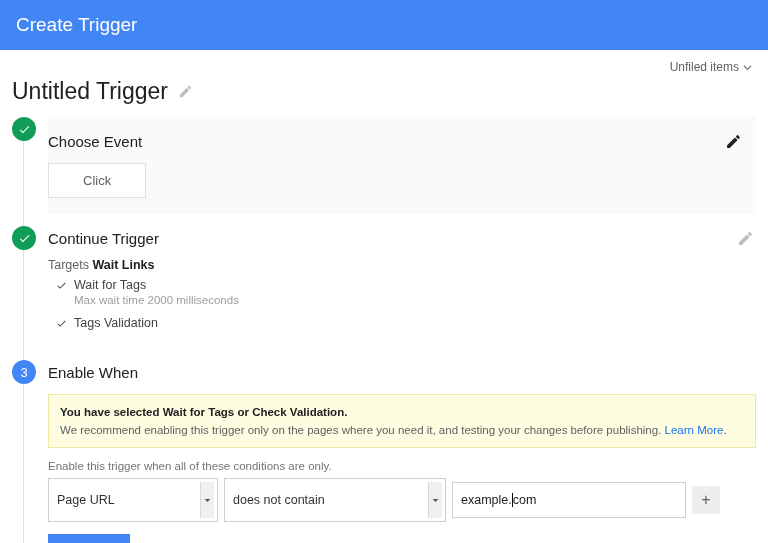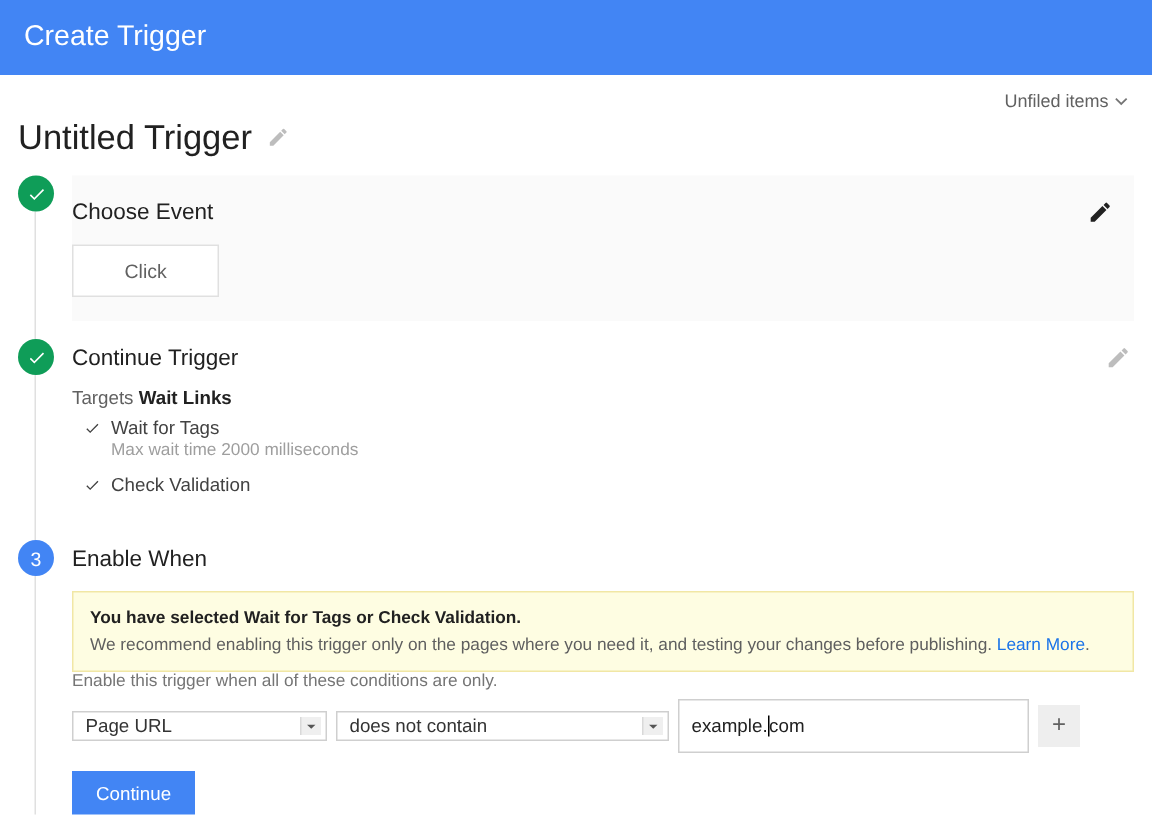--- a/index.html
+++ b/index.html
@@ -22,26 +22,26 @@
   .edit-btn { color: #212121; cursor: pointer; padding: 2px; }
   .edit-btn.muted { color: #bdbdbd; }
   .step1-box { background: #fafafa; margin-right: 0; padding: 12px 12px 16px 0; }
   .click-chip { display: inline-block; border: 1px solid #e0e0e0; background: #fff; color: #616161; font-size: 13px; padding: 9px 34px; margin-top: 10px; }
   .step2-body { padding: 8px 0 16px 0; font-size: 12.5px; color: #616161; }
   .targets-line { color: #616161; margin-bottom: 6px; }
   .targets-line strong { color: #212121; font-weight: bold; }
   .check-line { display: flex; align-items: center; gap: 7px; color: #424242; font-size: 12.5px; margin: 4px 0 2px 8px; }
   .sub { color: #9e9e9e; font-size: 11.5px; margin: 2px 0 10px 26px; }
   .step3-body { padding: 10px 0 14px 0; }
-  .notice { background: #fefde2; border: 1px solid #f1e7a5; padding: 9px 11px; font-size: 11.5px; color: #5f5f5f; line-height: 1.45; }
+  .notice { background: #fefde2; border: 1px solid #f1e7a5; padding: 9px 11px; font-size: 11.5px; color: #5f5f5f; line-height: 1.45; margin-bottom: 12px; }
   .notice strong { color: #212121; font-weight: bold; display: block; margin-bottom: 1px; font-size: 11.5px; }
   .notice a { color: #1a73e8; text-decoration: none; cursor: pointer; }
   .cond-label { font-size: 11.5px; color: #757575; margin-bottom: 6px; }
   .cond-row { display: flex; gap: 6px; align-items: center; margin-bottom: 12px; }
-  .select { position: relative; border: 1px solid #cfcfcf; background: #fff; height: 20px; font-size: 12.5px; color: #333; display: flex; align-items: center; padding: 0 20px 0 8px; cursor: pointer; }
+  .select { position: relative; border: 1px solid #cfcfcf; background: #fff; height: 44px; font-size: 12.5px; color: #333; display: flex; align-items: center; padding: 0 20px 0 8px; cursor: pointer; }
   .select .arrow { position: absolute; right: 3px; top: 3px; bottom: 3px; width: 14px; background: #efefef; border-left: 1px solid #d9d9d9; display: flex; align-items: center; justify-content: center; }
   .sel1 { width: 170px; }
   .sel2 { width: 222px; }
   .txt { border: 1px solid #cfcfcf; height: 36px; width: 234px; font-size: 12.5px; padding: 0 8px; display: flex; align-items: center; }
   .caret { display:inline-block; width:0; border-left:1px solid #000; height:14px; vertical-align:middle; margin:0 0px; }
   .plus { width: 28px; height: 28px; background: #eeeeee; display: flex; align-items: center; justify-content: center; color: #616161; font-size: 16px; cursor: pointer; }
   .continue { background: #4285f4; color: #fff; border: none; font-size: 12.5px; padding: 8px 16px; cursor: pointer; }
   svg { display: block; }
 </style>
 </head>
@@ -116,21 +116,21 @@
           <svg width="11" height="11" viewBox="0 0 24 24">
               <path fill="#424242" d="M9 16.2 4.8 12l-1.4 1.4L9 19 21 7l-1.4-1.4z"></path>
             </svg>
           <span>Wait for Tags</span>
         </div>
         <div class="sub">Max wait time 2000 milliseconds</div>
         <div class="check-line">
           <svg width="11" height="11" viewBox="0 0 24 24">
               <path fill="#424242" d="M9 16.2 4.8 12l-1.4 1.4L9 19 21 7l-1.4-1.4z"></path>
             </svg>
-          <span>Check Validation</span>
+          <span>Tags Validation</span>
         </div>
       </div>
     </div>
 
     <div class="step" style="margin-top:12px;">
       <div class="badge active">
         <span>3</span>
       </div>
       <div class="step-head">
         <span class="step-title">Enable When</span>

